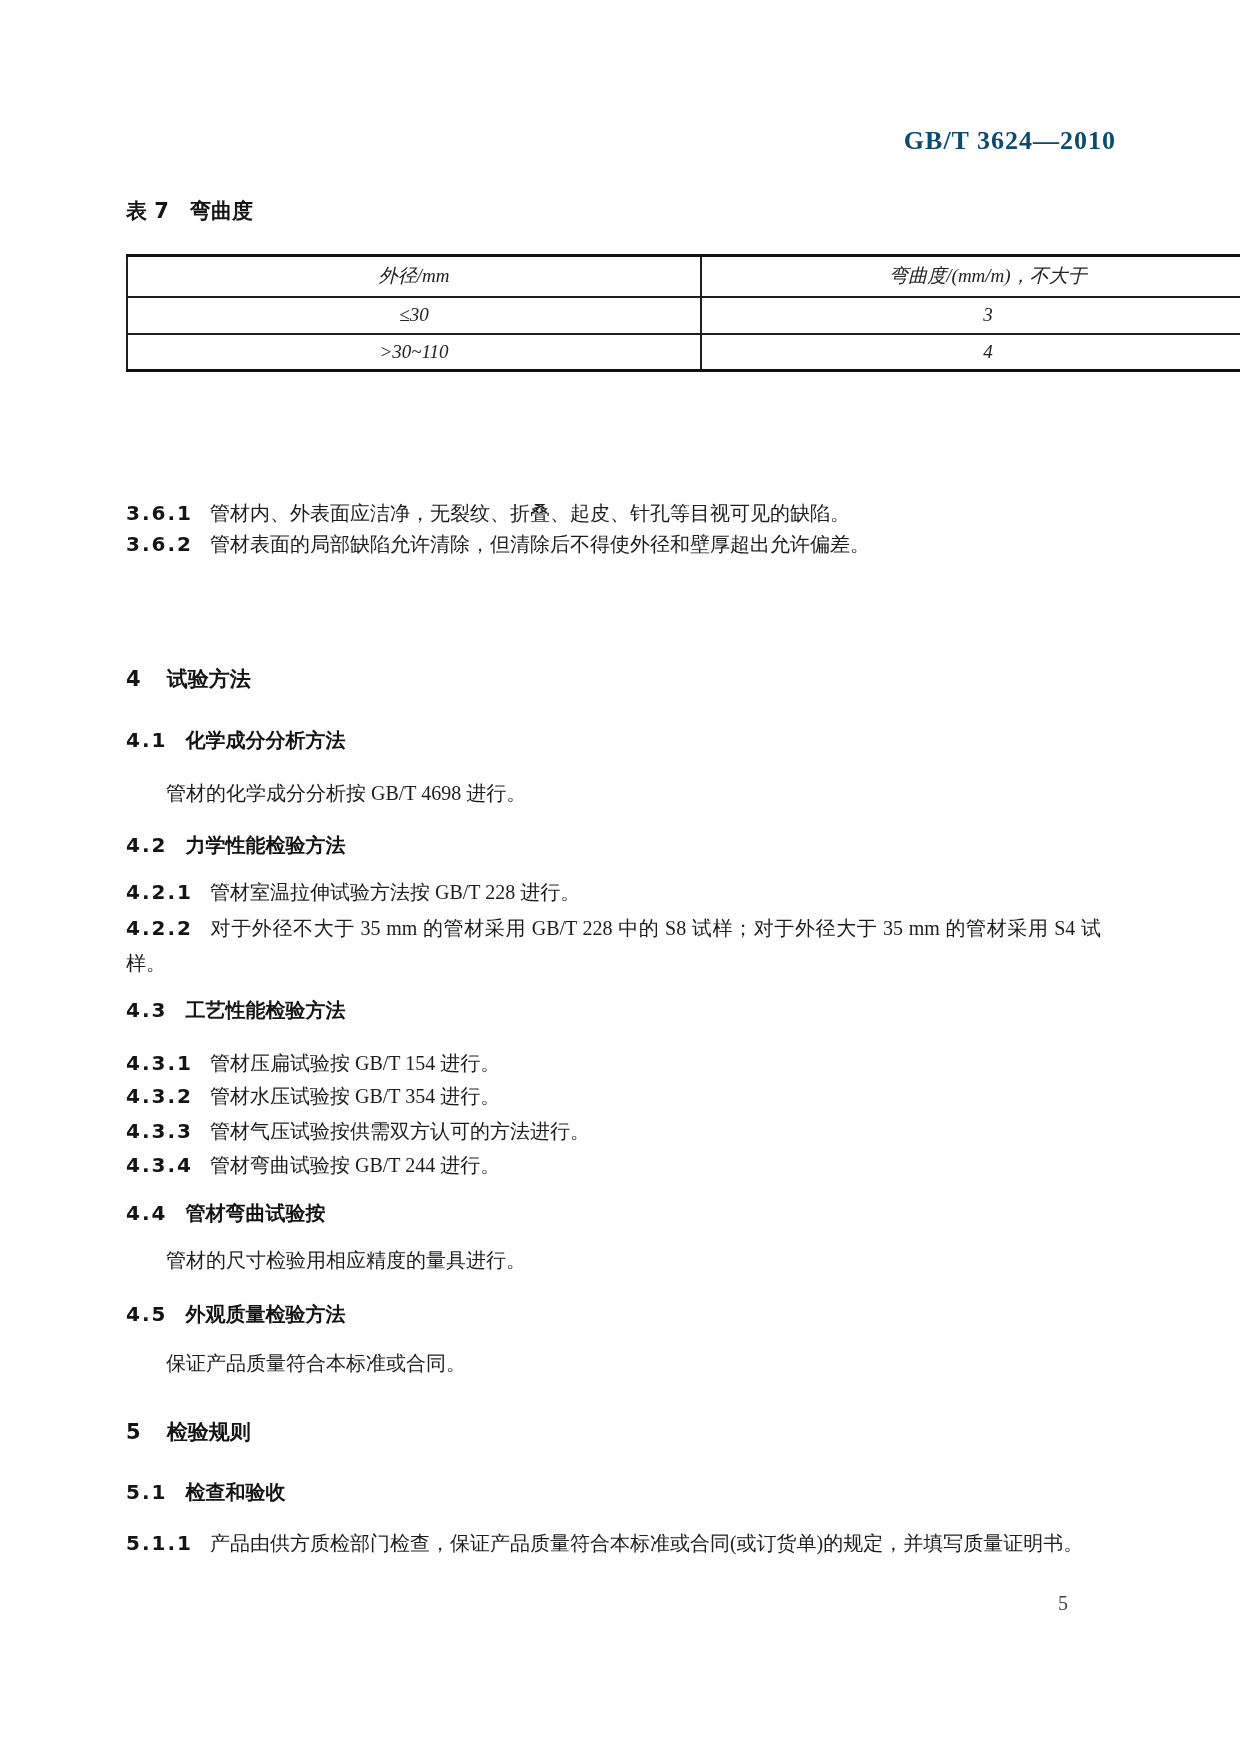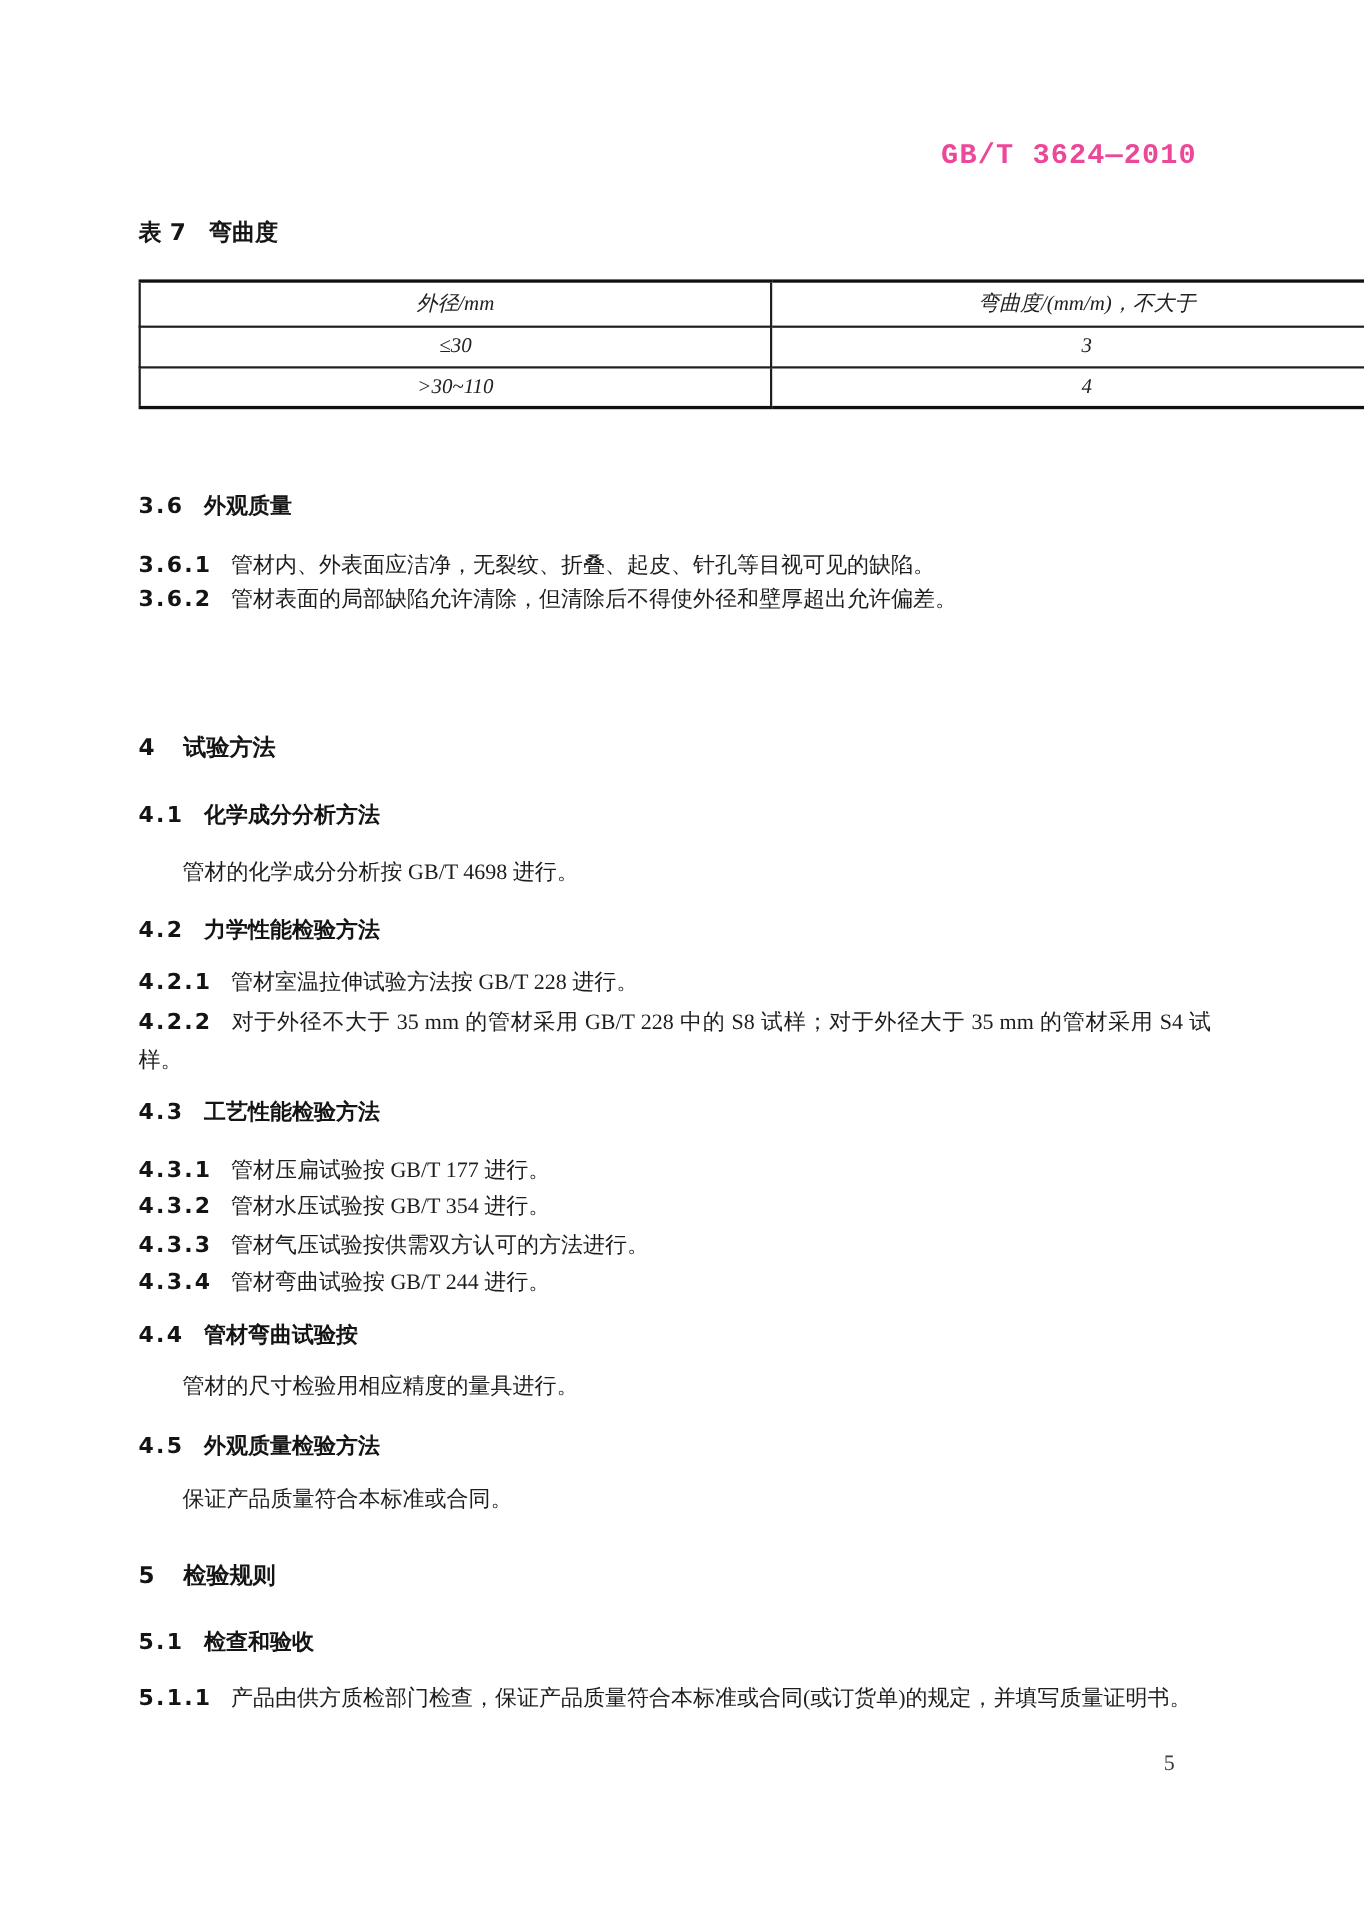--- a/index.html
+++ b/index.html
@@ -9,26 +9,26 @@
     height: 1753px;
     background: #ffffff;
     margin: 0 auto;
     overflow: hidden;
     font-family: "Liberation Serif", "DejaVu Serif", serif;
     color: #1c1c1c;
   }
   .doc-header {
     position: absolute;
     top: 126px;
-    right: 152px;
-    font-family: Liberation Mono, monospace;
+    right: 124px;
+    font-family: Liberation Serif, serif;
     font-weight: bold;
     font-size: 26px;
     letter-spacing: 1px;
-    color: #ec4899;
+    color: #0c4a6e;
   }
   .table-title {
     position: absolute;
     top: 197px;
     left: 126px;
     width: 972px;
     font-family: "DejaVu Sans", "Liberation Sans", sans-serif;
     font-weight: bold;
     font-size: 21px;
     color: #161616;
@@ -117,23 +117,20 @@
         <td>3</td>
       </tr>
       <tr>
         <td>&gt;30~110</td>
         <td>4</td>
       </tr>
     </tbody>
   </table>
 
 
-  <div class="para subhead" style="top:442px">
-    <span class="num">3.6</span><span>外观质量</span>
-  </div>
 
   <div class="para" style="top:496px">
     <span class="num">3.6.1</span><span>管材内、外表面应洁净，无裂纹、折叠、起皮、针孔等目视可见的缺陷。</span>
   </div>
 
   <div class="para" style="top:527px">
     <span class="num">3.6.2</span><span>管材表面的局部缺陷允许清除，但清除后不得使外径和壁厚超出允许偏差。</span>
   </div>
 
 
@@ -159,21 +156,21 @@
 
   <div class="para" style="top:911px">
     <span class="num">4.2.2</span><span>对于外径不大于 35 mm 的管材采用 GB/T 228 中的 S8 试样；对于外径大于 35 mm 的管材采用 S4 试样。</span>
   </div>
 
   <div class="para subhead" style="top:993px">
     <span class="num">4.3</span><span>工艺性能检验方法</span>
   </div>
 
   <div class="para" style="top:1046px">
-    <span class="num">4.3.1</span><span>管材压扁试验按 GB/T 177 进行。</span>
+    <span class="num">4.3.1</span><span>管材压扁试验按 GB/T 154 进行。</span>
   </div>
 
   <div class="para" style="top:1079px">
     <span class="num">4.3.2</span><span>管材水压试验按 GB/T 354 进行。</span>
   </div>
 
   <div class="para" style="top:1114px">
     <span class="num">4.3.3</span><span>管材气压试验按供需双方认可的方法进行。</span>
   </div>
 

